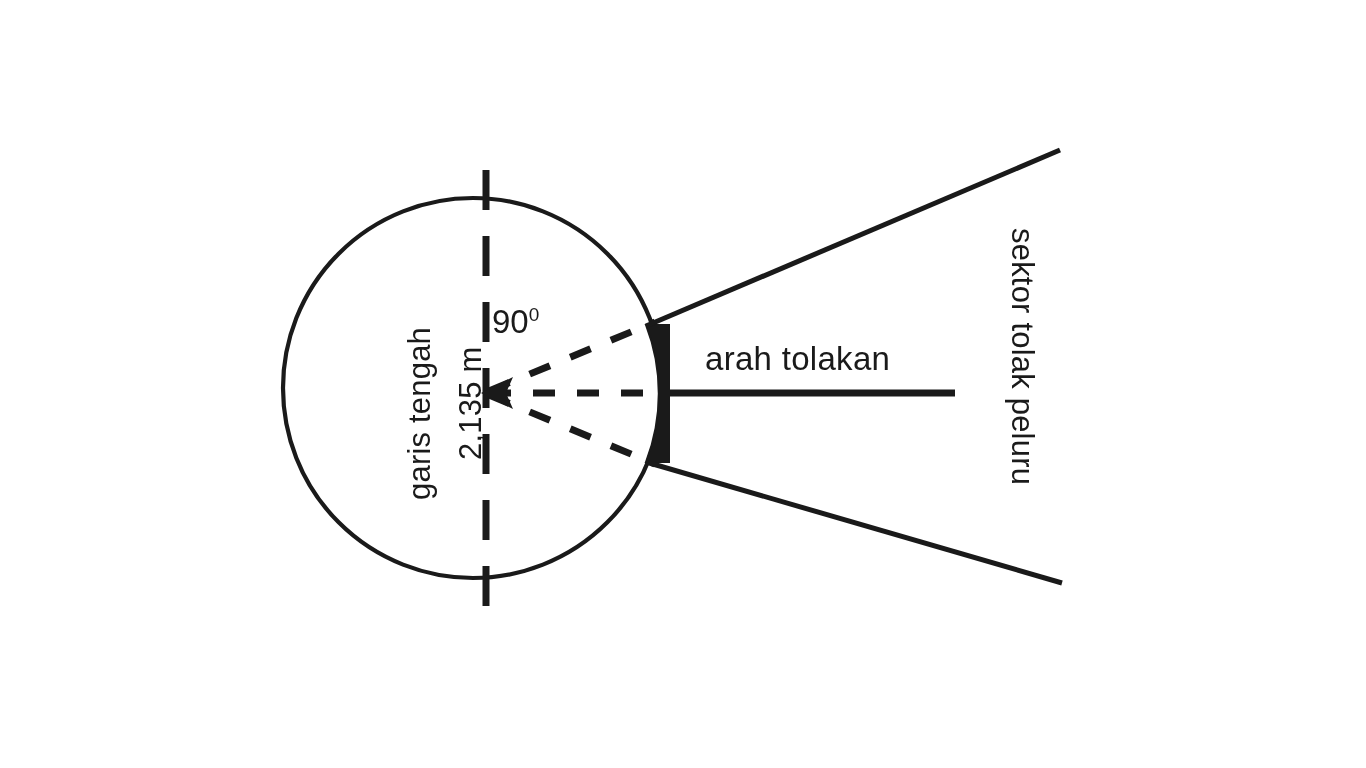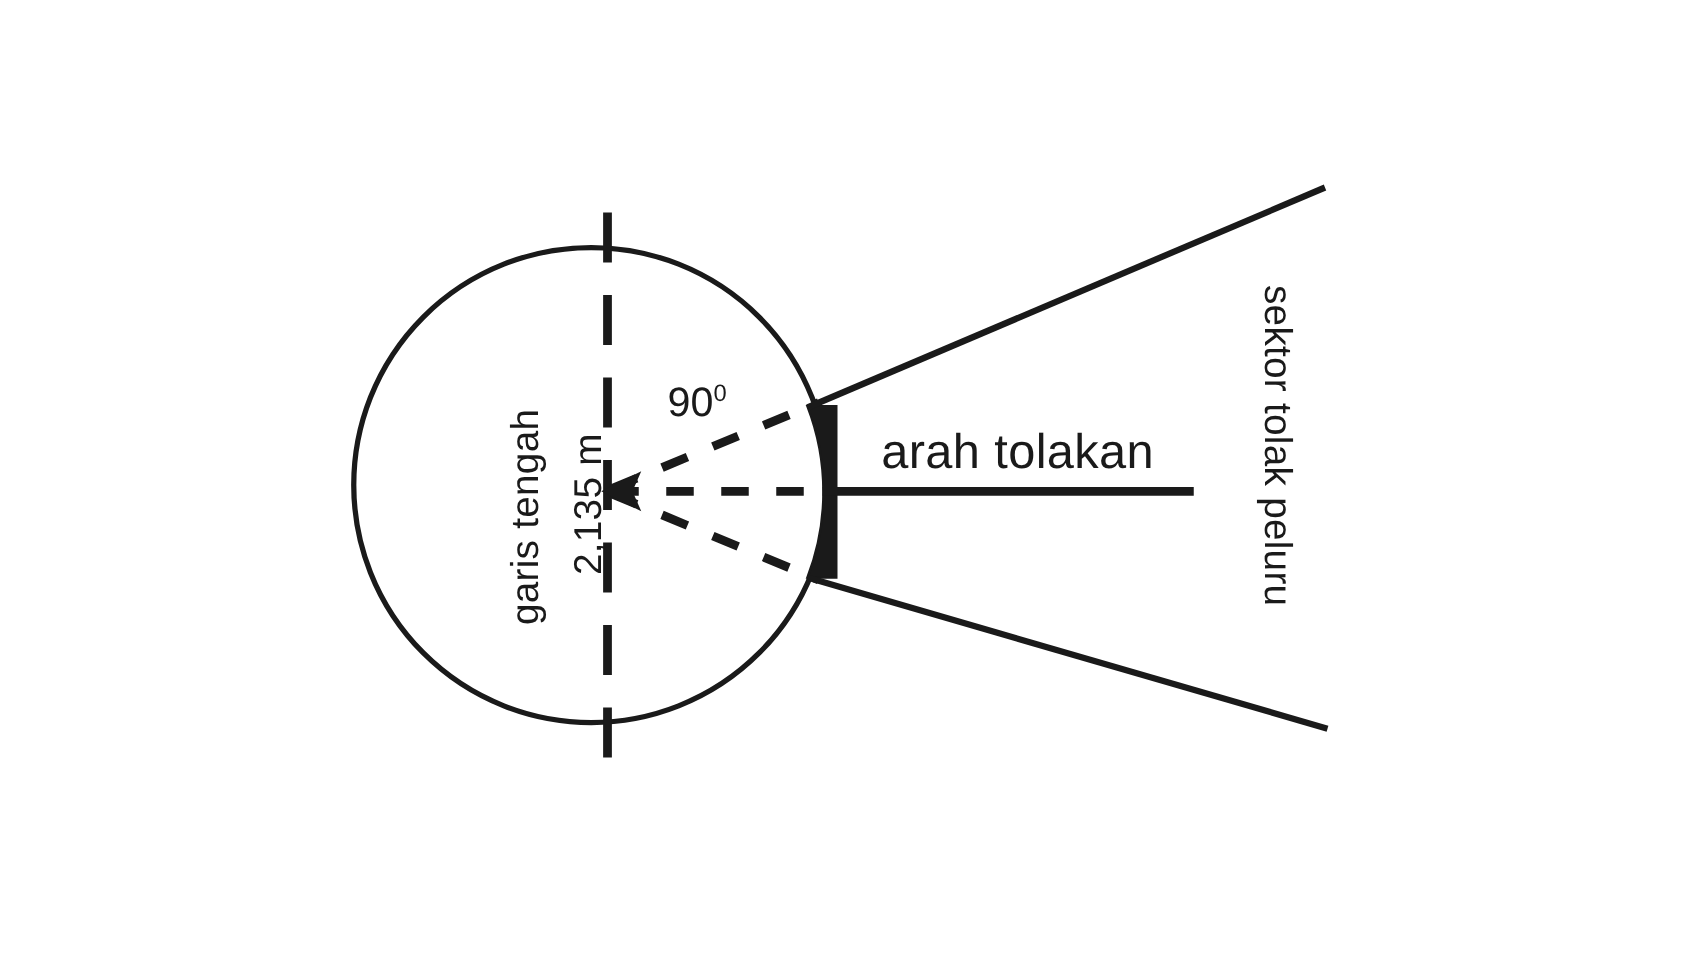--- a/index.html
+++ b/index.html
@@ -32,25 +32,25 @@
   .txt {
     position: absolute;
     color: #1a1a1a;
     white-space: nowrap;
     line-height: 1;
     font-family: "Liberation Sans", sans-serif;
   }
   #label-arah-tolakan {
     left: 705px;
     top: 342px;
-    font-size: 39px;
+    font-size: 33px;
     letter-spacing: 0.3px;
   }
   #label-angle {
-    left: 534px;
+    left: 492px;
     top: 305px;
     font-size: 33px;
   }
   #label-angle .deg {
     font-size: 19px;
     vertical-align: super;
     line-height: 0;
   }
   #label-garis-tengah {
     left: 0;

